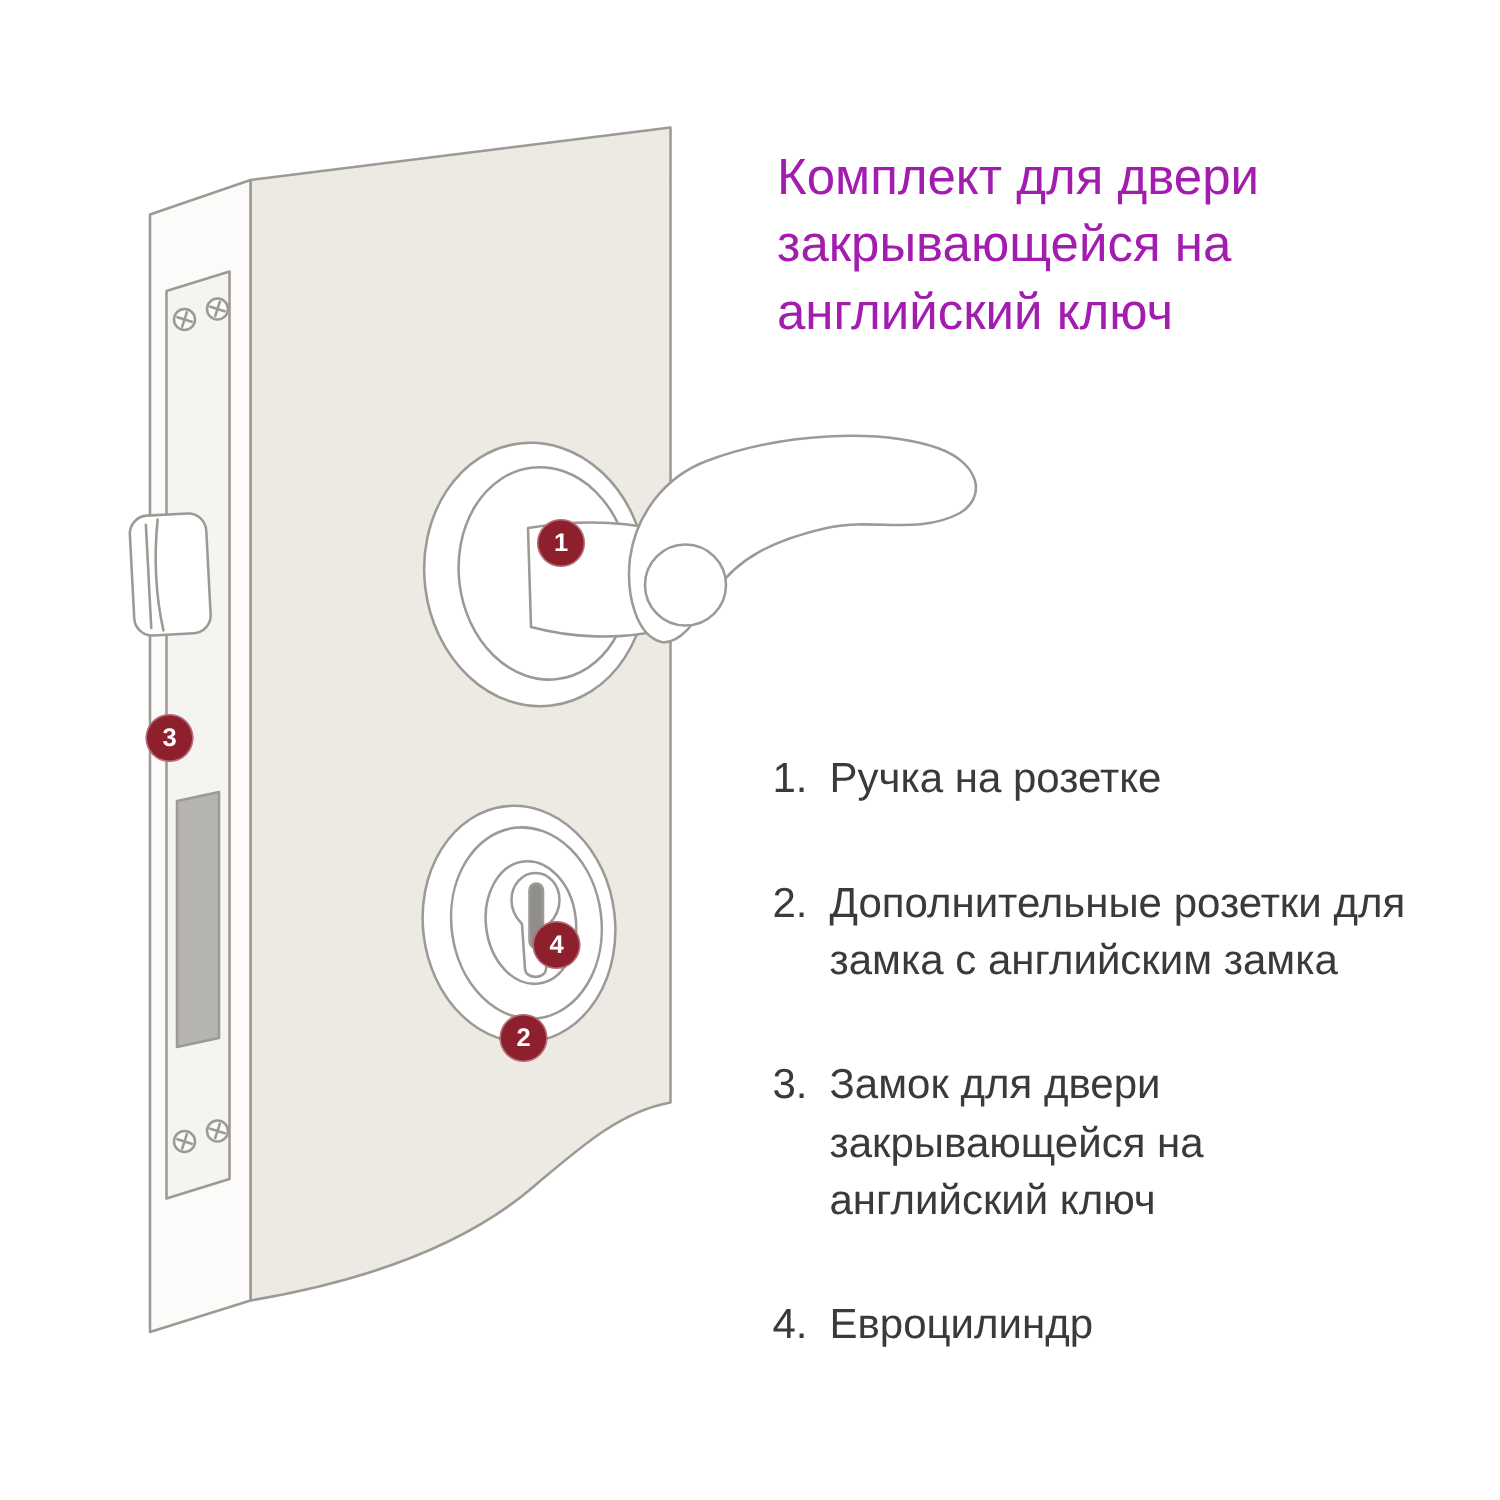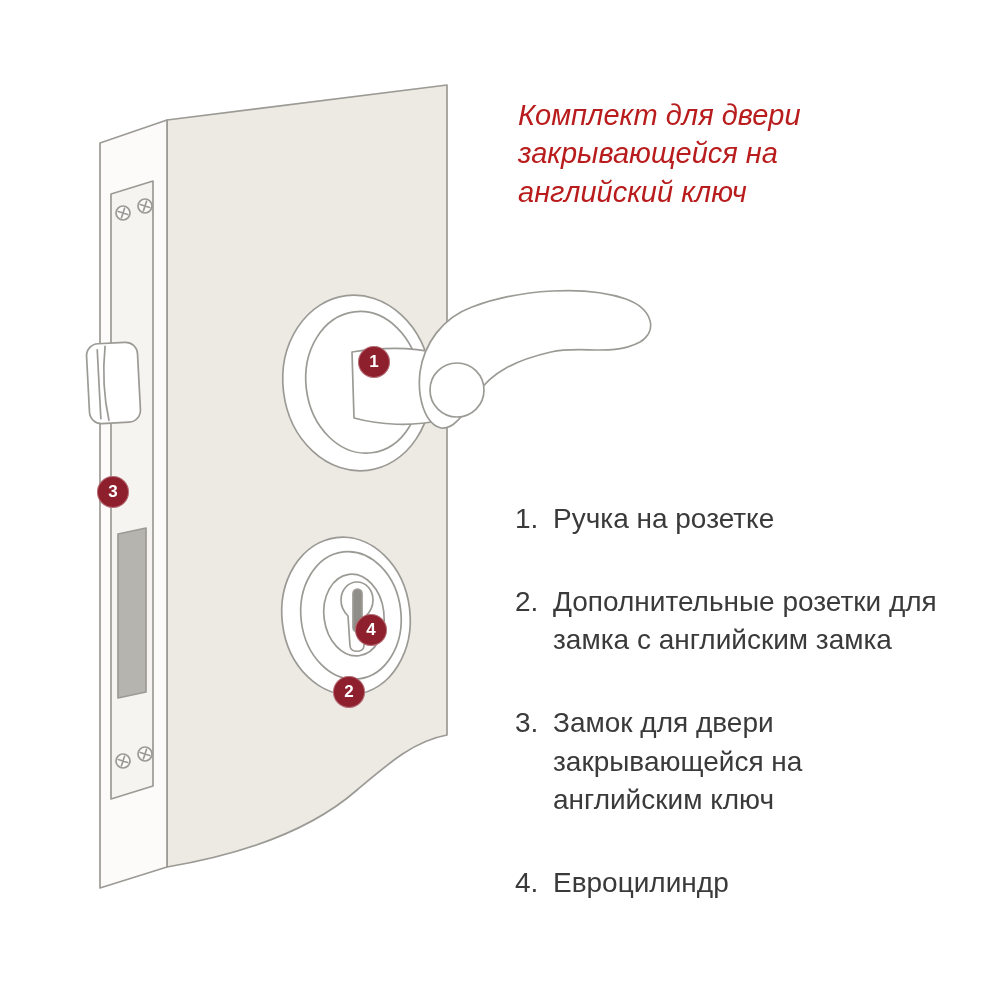--- a/index.html
+++ b/index.html
@@ -18,21 +18,21 @@
     box-shadow:0 0 0 1px rgba(255,255,255,.35) inset;
     user-select:none;
   }
   .marker-1{left:358px;top:346px;}
   .marker-2{left:333px;top:676px;}
   .marker-3{left:97px;top:476px;}
   .marker-4{left:355px;top:614px;}
 
   .title{
     position:absolute;left:518px;top:96px;width:430px;
-    font-size:29px;line-height:1.32;white-space:pre-line;color:#b91c1c;font-style:italic;
+    font-size:34px;line-height:1.32;white-space:pre-line;color:#a21caf;
   }
   .legend{position:absolute;left:515px;top:500px;width:470px;}
   .legend-item{display:flex;margin-bottom:44px;font-size:28px;line-height:1.38;}
   .legend-num{flex:0 0 38px;}
   .legend-text{white-space:pre-line;}
 </style>
 </head>
 <body>
 
 <div class="stage">
@@ -128,21 +128,21 @@
     </div>
     <div class="legend-item">
       <span class="legend-num">2.</span>
       <span class="legend-text">Дополнительные розетки для
 замка с английским замка</span>
     </div>
     <div class="legend-item">
       <span class="legend-num">3.</span>
       <span class="legend-text">Замок для двери
 закрывающейся на
-английским ключ</span>
+английский ключ</span>
     </div>
     <div class="legend-item">
       <span class="legend-num">4.</span>
       <span class="legend-text">Евроцилиндр</span>
     </div>
   </div>
 
 </div>
 
 </body></html>

